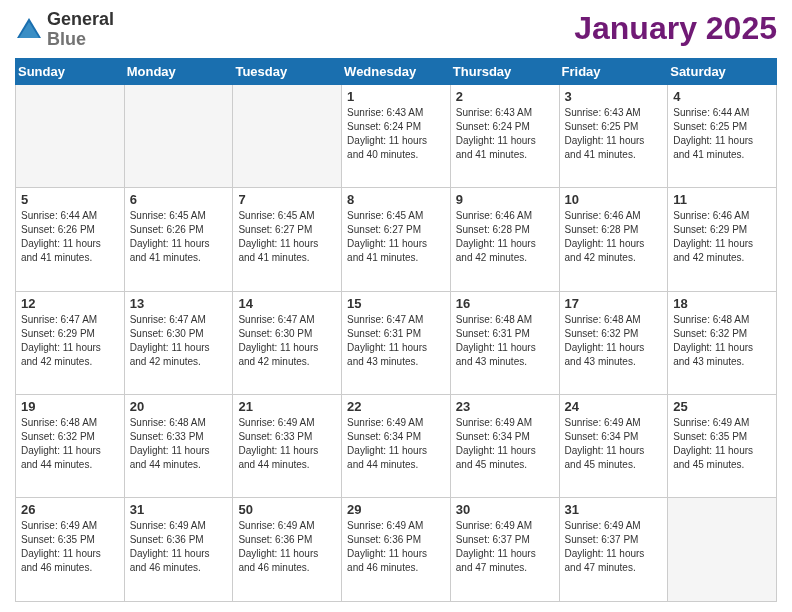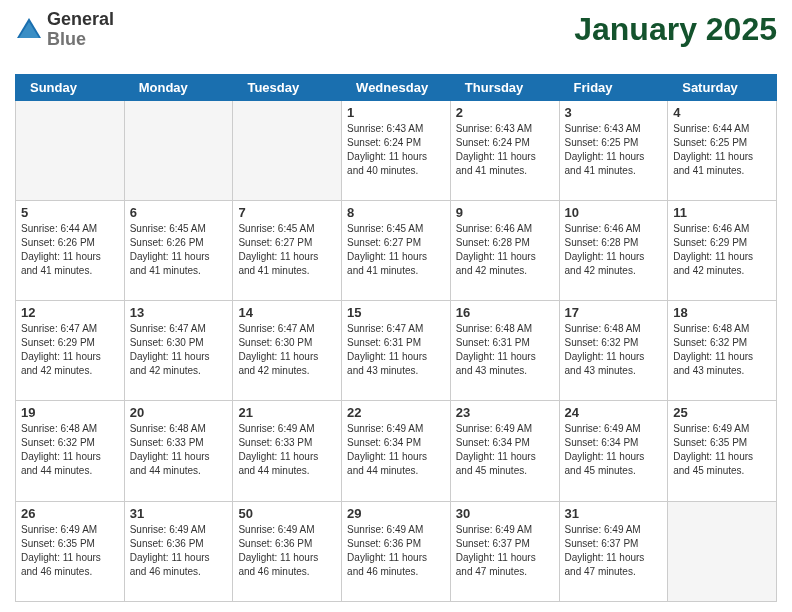--- a/index.html
+++ b/index.html
@@ -13,22 +13,22 @@
     .page {
       width: 792px;
       height: 612px;
       padding: 10px 15px;
       display: flex;
       flex-direction: column;
     }
     .header {
       display: flex;
       justify-content: space-between;
-      align-items: center;
-      margin-bottom: 24px;
+      align-items: flex-start;
+      margin-bottom: 8px;
     }
     .logo {
       display: flex;
       align-items: center;
       gap: 4px;
     }
     .logo-text {
       display: flex;
       flex-direction: column;
       line-height: 1.1;
@@ -46,38 +46,38 @@
     .logo-icon {
       width: 28px;
       height: 28px;
     }
     .title-block {
       text-align: right;
     }
     .title-month {
       font-size: 32px;
       font-weight: bold;
-      color: #14532d;
+      color: #701a75;
     }
     .title-location {
       font-size: 14px;
       color: #555;
     }
     .calendar {
       flex: 1;
       border: 1px solid #ccc;
       border-collapse: collapse;
       width: 100%;
       table-layout: fixed;
     }
     .calendar th {
       background: #1a6faf;
       color: #fff;
       text-align: left;
-      padding: 5px 14px;
+      padding: 5px 2px;
       font-size: 13px;
       font-weight: bold;
       border: 1px solid #1a6faf;
     }
     .calendar td {
       border: 1px solid #ccc;
       vertical-align: top;
       padding: 4px 5px;
       font-size: 10px;
       color: #333;

